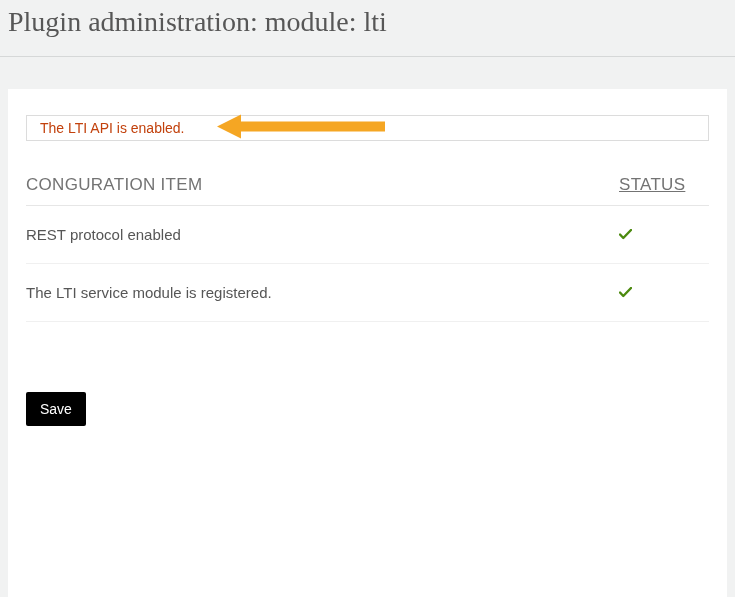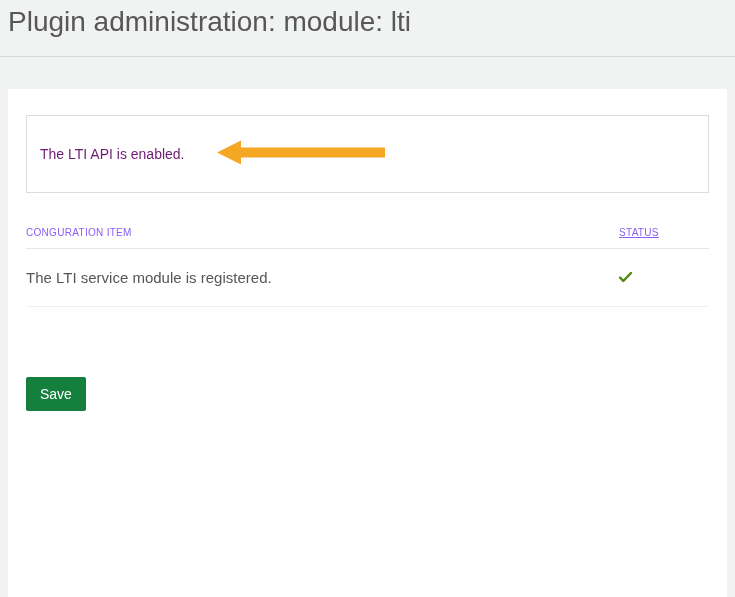--- a/index.html
+++ b/index.html
@@ -13,71 +13,72 @@
       font-weight: 300;
     }
     .header {
       padding: 6px 8px 18px 8px;
       border-bottom: 1px solid #d6d8d8;
     }
     .header h1 {
       font-size: 28px;
       font-weight: 300;
       color: #575757;
+      font-family: Liberation Serif, serif;
     }
     .content {
       margin: 32px 8px 8px 8px;
       background: #fff;
       padding: 26px 18px 18px 18px;
       height: 530px;
     }
     .alert {
       border: 1px solid #dcdcdc;
-      padding: 30px 13px;
+      padding: 4px 13px;
       font-size: 14px;
-      color: #701a75;
+      color: #c2410c;
       position: relative;
     }
     .arrow {
       position: absolute;
       left: 190px;
       top: 50%;
       transform: translateY(-50%);
     }
     table {
       width: 100%;
       border-collapse: collapse;
       margin-top: 24px;
     }
     th {
       text-align: left;
       font-weight: 400;
-      font-size: 10px;
-      color: #8b5cf6;
+      font-size: 17px;
+      color: #737373;
       letter-spacing: 0.3px;
       padding: 10px 6px 10px 0;
       border-bottom: 1px solid #e6e6e6;
       text-transform: uppercase;
     }
     th:last-child { width: 90px; text-decoration: underline; }
     td {
       padding: 20px 6px 20px 0;
       border-bottom: 1px solid #f0f0f0;
       font-size: 15px;
       color: #565656;
       font-weight: 300;
     }
     td.status { text-align: left; }
     .check-icon {
       color: #4c8a0f;
       display: inline-block;
     }
     .btn-save {
       margin-top: 70px;
-      background: #15803d;
+      background: #000000;
       color: #fff;
       border: none;
       padding: 9px 14px;
       font-size: 14px;
       cursor: pointer;
       border-radius: 2px;
     }
   </style>
 </head>
 <body>
@@ -101,20 +102,30 @@
 
   <table>
     <thead>
       <tr>
         <th>Conguration item</th>
         <th>Status</th>
       </tr>
     </thead>
     <tbody>
       <tr>
+        <td>REST protocol enabled</td>
+        <td class="status">
+          <span class="check-icon">
+            <svg width="13" height="11" viewBox="0 0 13 11">
+                <path d="M1 5.5 L4.3 9 L12 1" stroke="#4c8a0f" stroke-width="2.4" fill="none" stroke-linecap="round" stroke-linejoin="round"></path>
+              </svg>
+          </span>
+        </td>
+      </tr>
+      <tr>
         <td>The LTI service module is registered.</td>
         <td class="status">
           <span class="check-icon">
             <svg width="13" height="11" viewBox="0 0 13 11">
                 <path d="M1 5.5 L4.3 9 L12 1" stroke="#4c8a0f" stroke-width="2.4" fill="none" stroke-linecap="round" stroke-linejoin="round"></path>
               </svg>
           </span>
         </td>
       </tr>
     </tbody>

